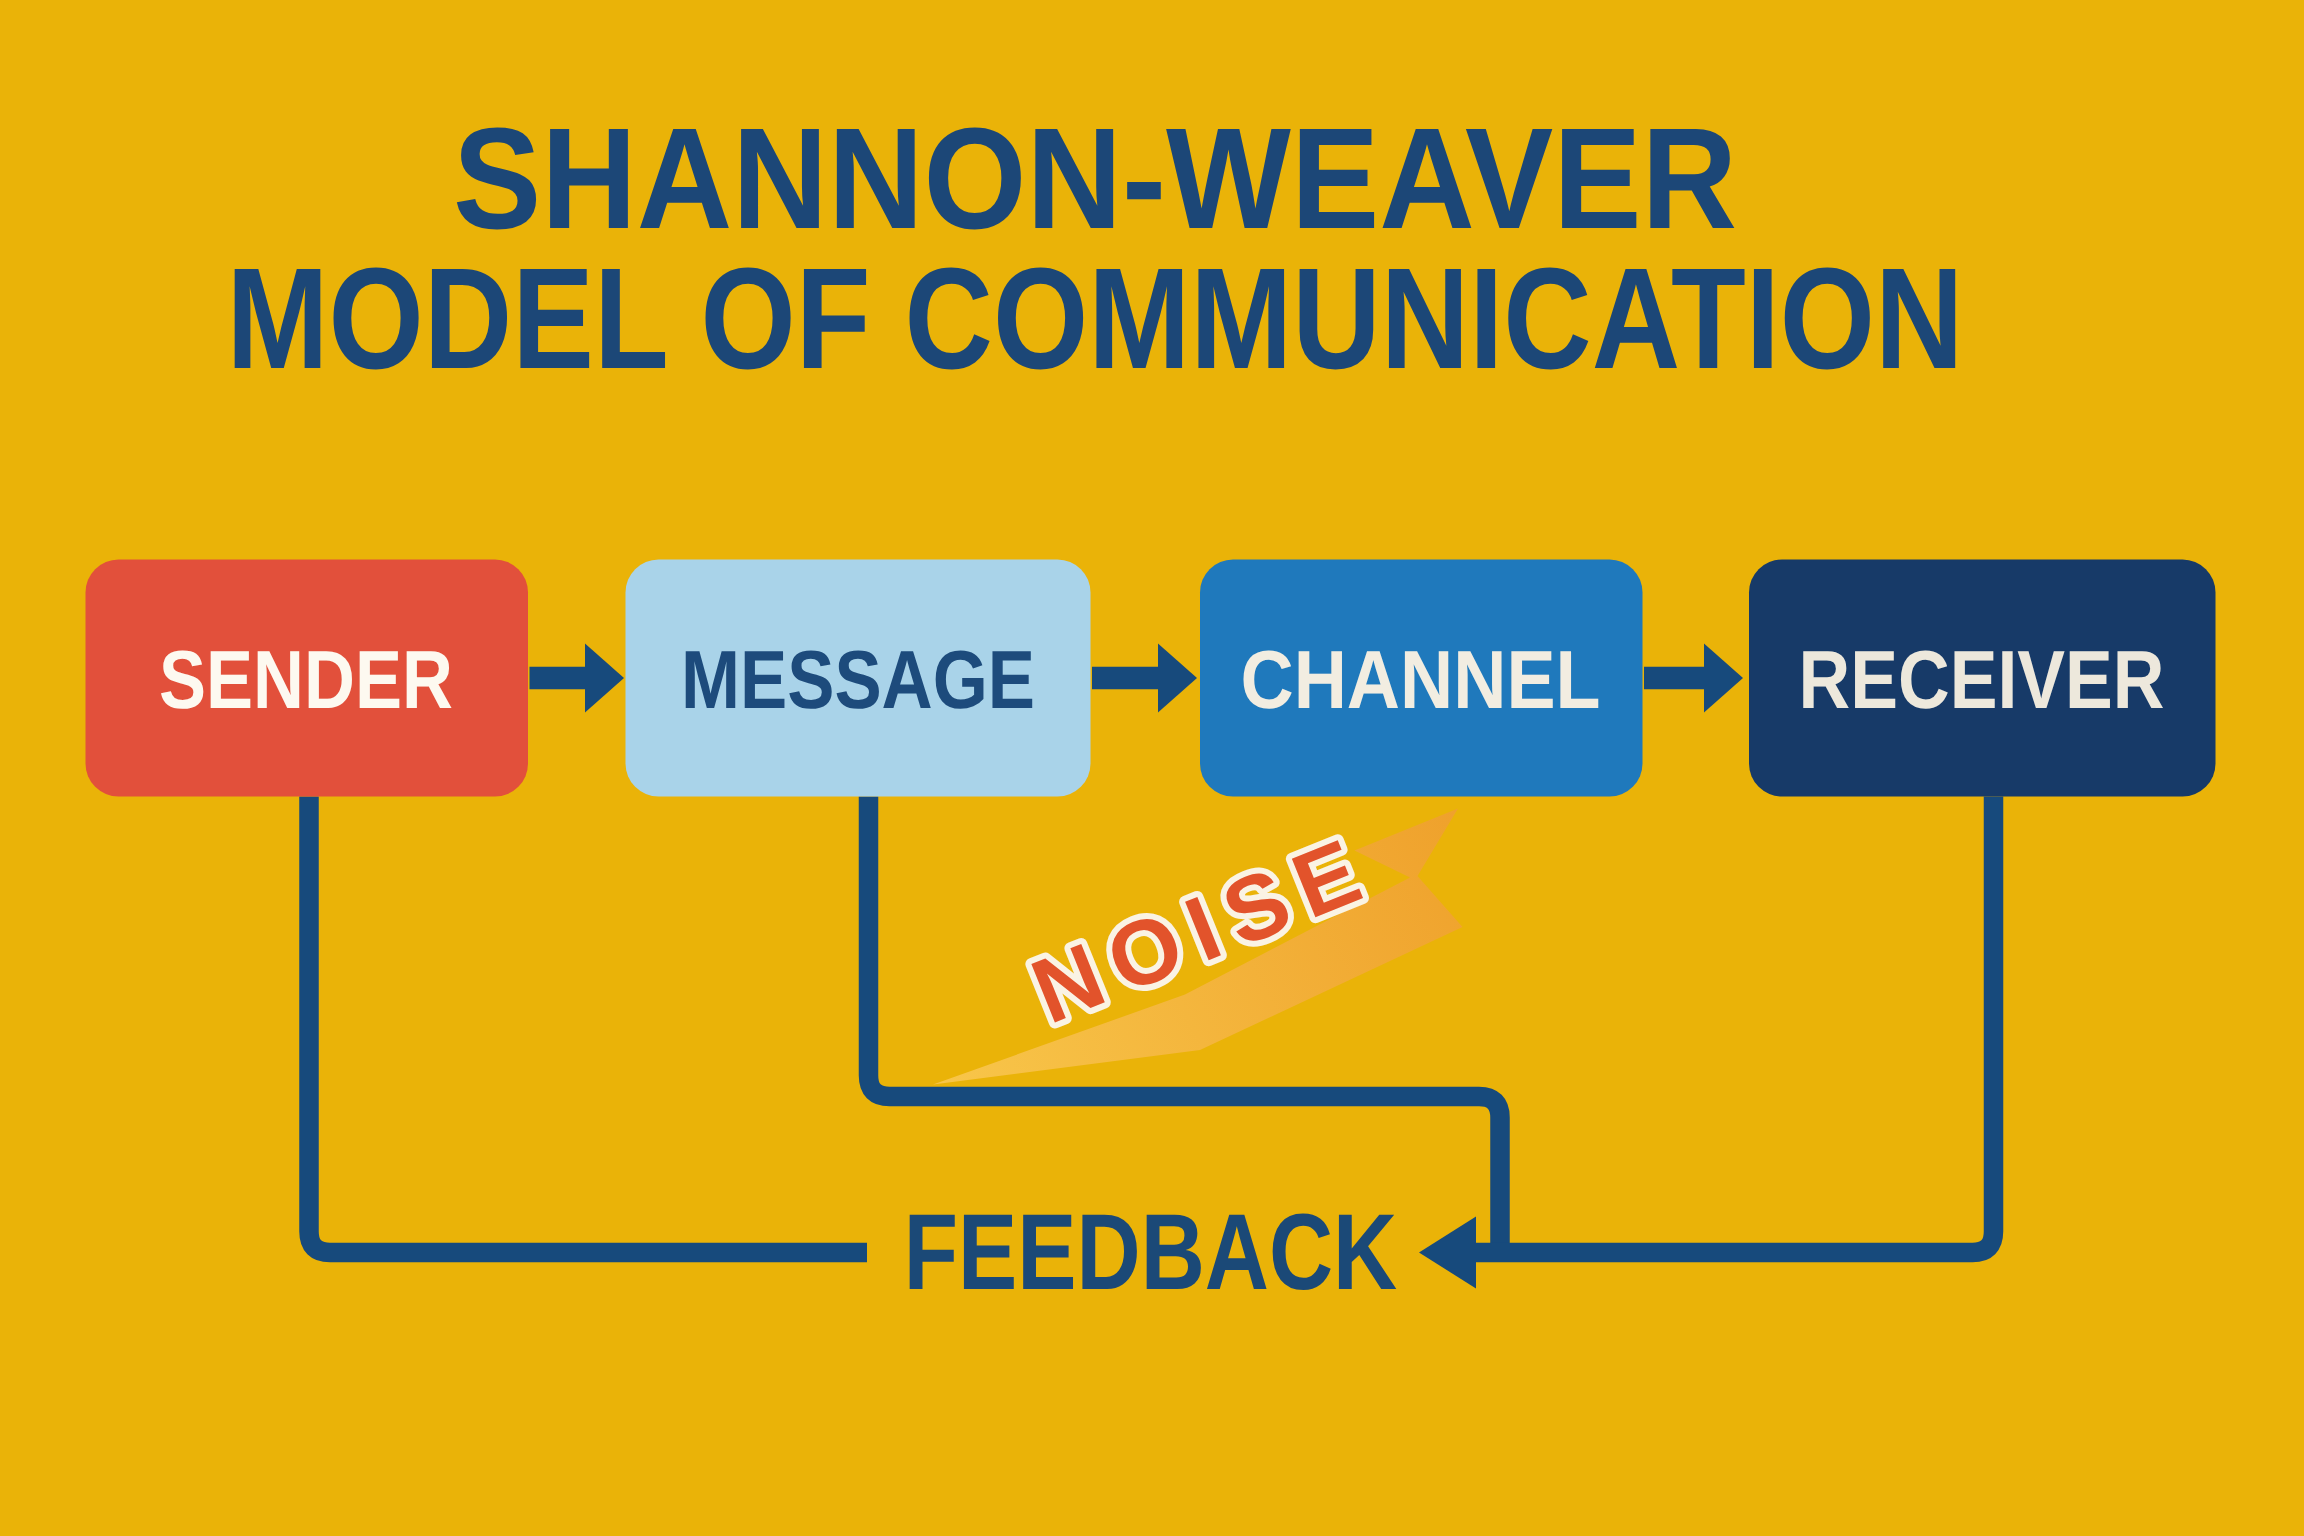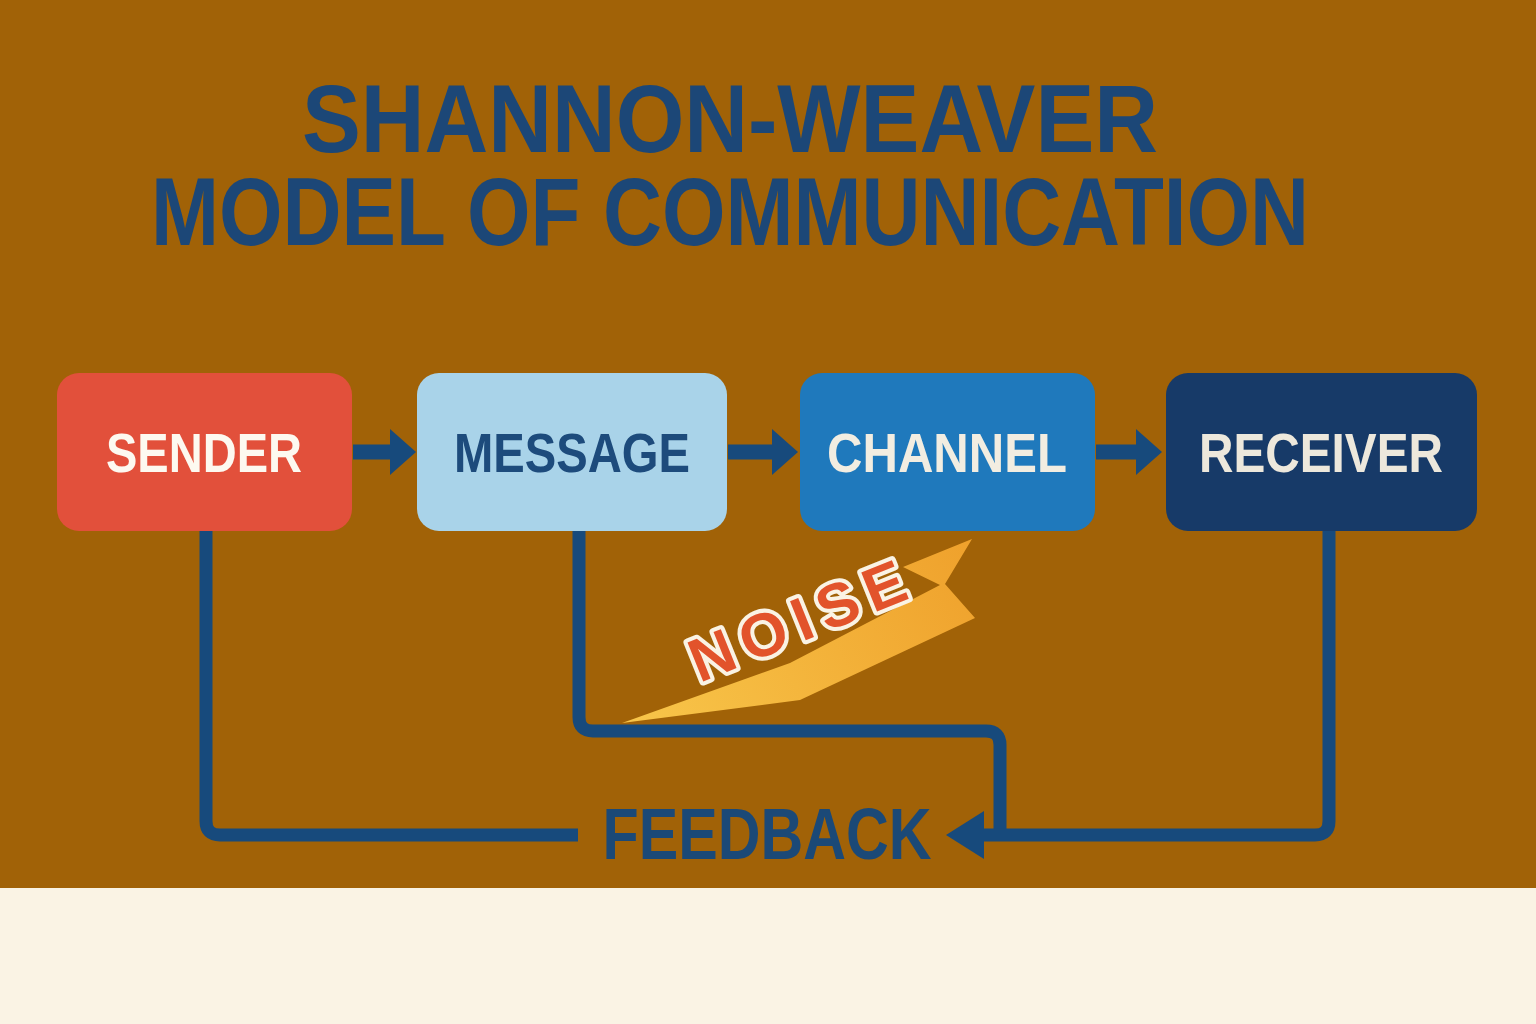--- a/index.html
+++ b/index.html
@@ -1,20 +1,20 @@
 <!DOCTYPE html>
 <html><head>
 <meta charset="utf-8">
 <style>
   html, body { margin: 0; padding: 0; background: #FAF3E4; }
   .stage {
     position: relative;
     width: 1536px;
-    height: 888px;
-    background: #a16207;
+    height: 1024px;
+    background: #eab308;
     overflow: hidden;
     font-family: "Liberation Sans", sans-serif;
     text-align: center;
   }
   svg.diagram { position: absolute; inset: 0; display: block; }
   .lbl {
     font-family: "Liberation Sans", sans-serif;
     font-weight: 700;
   }
 </style>

